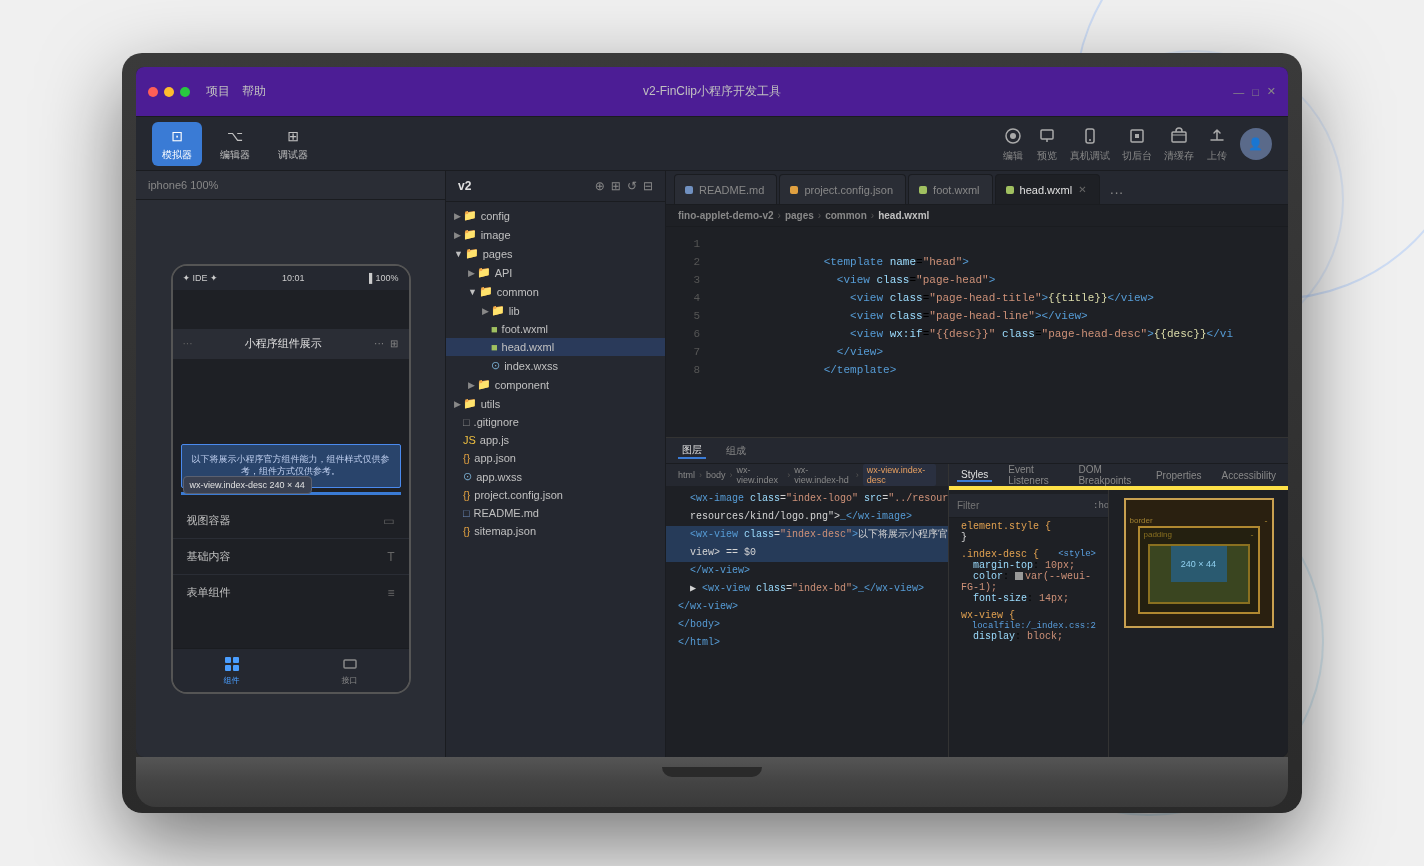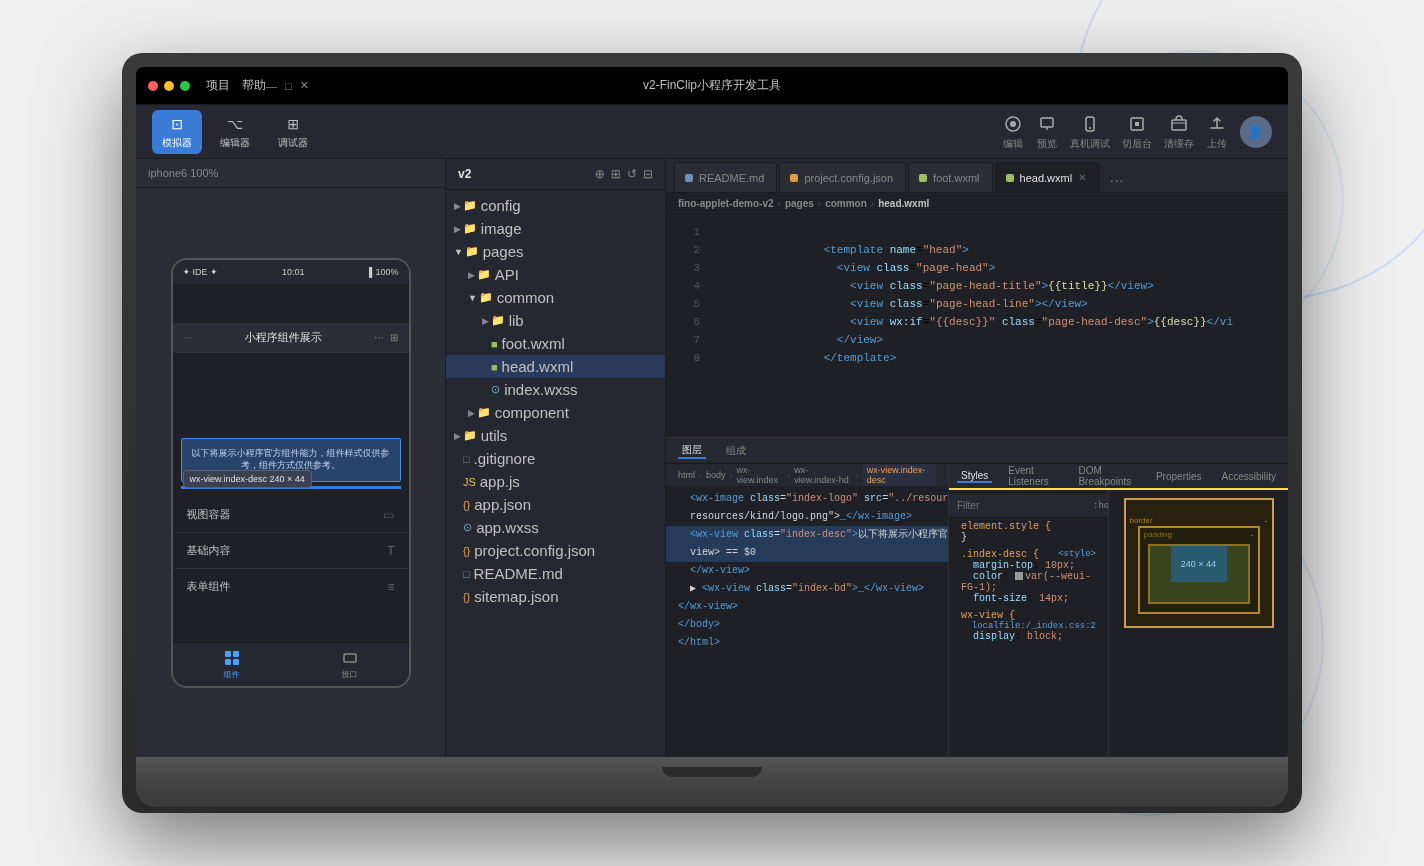--- a/index.html
+++ b/index.html
@@ -71,24 +71,25 @@
     .app-window {
       width: 100%;
       flex: 1;
       display: flex;
       flex-direction: column;
       background: #1e2025;
     }
 
     
     .title-bar {
-      height: 38px;
-      background: #000000;
-      display: flex;
-      align-items: center;
+      height: 50px;
+      background: #4c1d95;
+      display: flex;
+      align-items: center;
+      justify-content: space-between;
       padding: 0 12px;
       border-bottom: 1px solid #1a1c20;
       flex-shrink: 0;
     }
     .title-bar-left {
       display: flex;
       align-items: center;
       gap: 16px;
     }
     .menu-items {
@@ -413,21 +414,21 @@
     .tree-item.selected { background: #2a3a5a; }
     .tree-arrow {
       color: #888;
       font-size: 9px;
       margin-right: 2px;
     }
     .tree-icon {
       margin-right: 4px;
       font-size: 11px;
     }
-    .tree-name { font-size: 15px; }
+    .tree-name { font-size: 11px; }
     .folder-icon { color: #5a9fdf; }
     .js-icon { color: #f0c040; }
     .json-icon { color: #e0a040; }
     .wxss-icon { color: #7ac; }
     .wxml-icon { color: #a0c060; }
     .gitignore-icon { color: #888; }
     .md-icon { color: #7090c0; }
 
     
     .editor-area {
@@ -629,21 +630,21 @@
       flex-direction: column;
       flex-shrink: 0;
     }
     .styles-tabs {
       height: 26px;
       background: #252830;
       display: flex;
       align-items: center;
       padding: 0 8px;
       gap: 12px;
-      border-bottom: 2px solid #fde047;
+      border-bottom: 4px solid #fde047;
       flex-shrink: 0;
     }
     .styles-tab {
       font-size: 10px;
       color: #888;
       cursor: pointer;
       padding: 0 4px;
     }
     .styles-tab.active {
       color: #e0e0e0;

